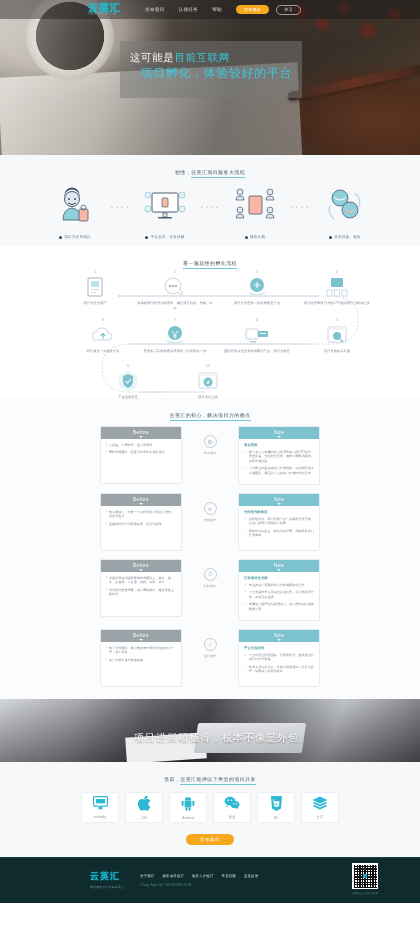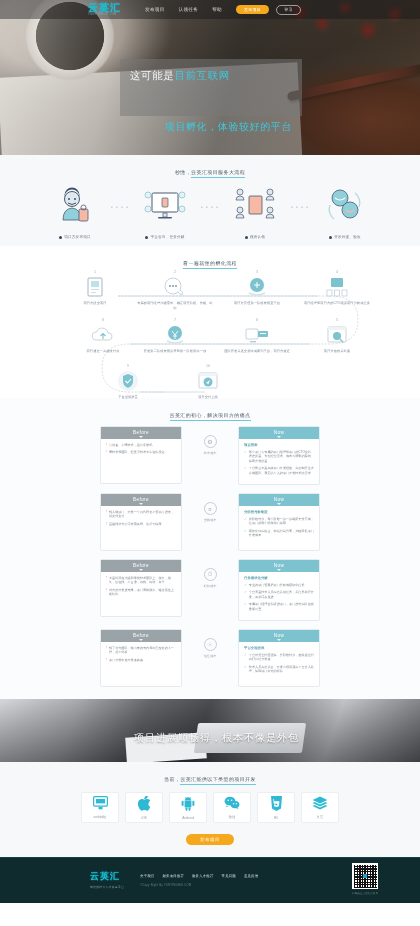--- a/index.html
+++ b/index.html
@@ -43,25 +43,25 @@
     text-shadow:0 0 2px rgba(23,193,214,.8); line-height:10px;}
   .logo-sub { font-size:2.6px; color:#8fa3a8; letter-spacing:.4px; line-height:4px;}
   .nav-links { display:flex; align-items:center; margin-left:24px; gap:14px; }
   .nav-links a { color:#ddd; font-size:4.6px; text-decoration:none; letter-spacing:.3px; }
   .nav-btns{ display:flex; align-items:center; gap:7px; margin-left:14px;}
   .btn-pub{ background:#f5a81c; color:#fff; font-size:4px; padding:2px 8px; border-radius:6px;
      border:none; letter-spacing:.3px;}
   .btn-login{ background:transparent; color:#ddd; font-size:4px; padding:1.5px 7px; border-radius:6px;
      border:.5px solid rgba(255,255,255,.55); letter-spacing:.3px;}
 
-  .hero-caption{ position:absolute; left:120px; top:59px; width:182px; height:57px;
+  .hero-caption{ position:absolute; left:120px; top:41px; width:182px; height:57px;
     background:rgba(120,120,120,.52); z-index:4; padding:8px 10px 0 10px;}
   .hc-l1{ font-size:10.5px; color:#f3f3f3; letter-spacing:.6px; line-height:16px;}
   .hc-l1 em{ font-style:normal; color:#3bc9dd;}
-  .hc-l2{ font-size:10px; color:#3bc9dd; letter-spacing:.6px; text-align:right; line-height:16px;margin-top:36px;}
+  .hc-l2{ font-size:12px; color:#3bc9dd; letter-spacing:.6px; text-align:right; line-height:16px;}
 
   
   .sec-title{ text-align:center; font-size:5px; color:#4a5a66; letter-spacing:.4px; padding-top:14px;}
   .sec-title u{ text-decoration:none; border-bottom:1px solid #6fc7d8; padding-bottom:2px; color:#4a5a66;}
 
   
   .svc{ width:420px; height:91px; background:#f7f8fa; }
   .svc-row{ display:flex; align-items:flex-start; justify-content:center; gap:0; margin-top:10px;}
   .svc-item{ width:68px; text-align:center;}
   .svc-ill{ height:44px; display:flex; align-items:center; justify-content:center;}

